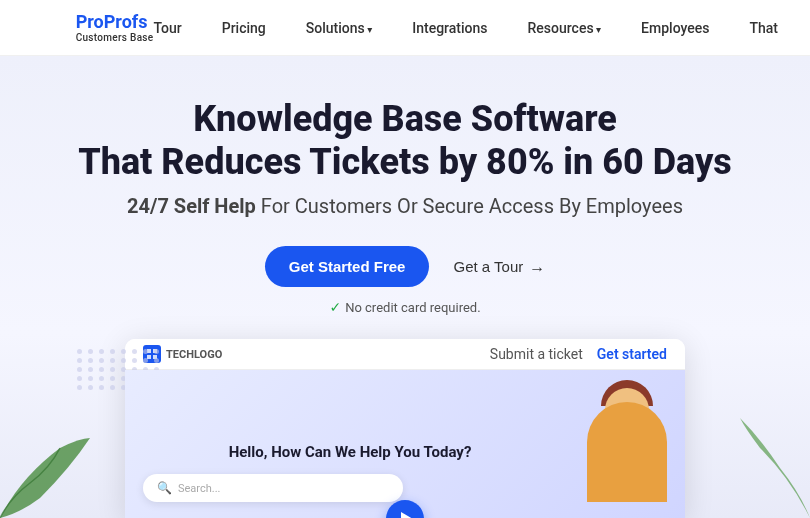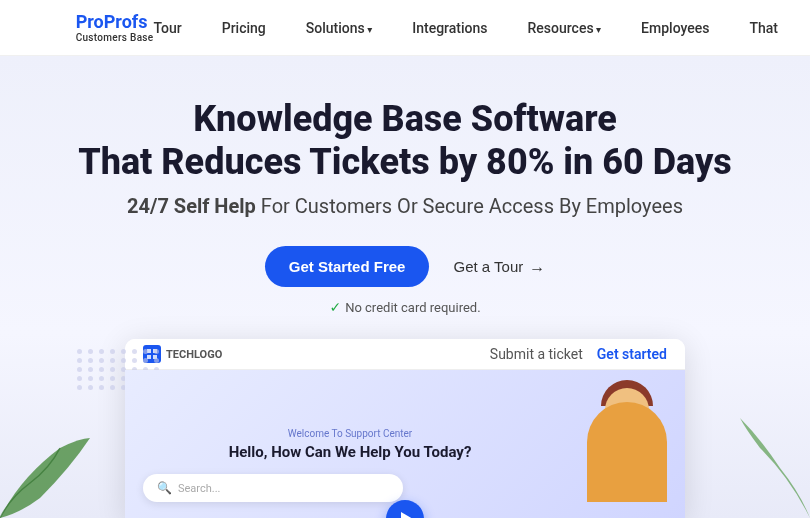--- a/index.html
+++ b/index.html
@@ -425,21 +425,20 @@
           <span>TECHLOGO</span>
         </div>
         <div class="mockup-nav-links">
           <span>Submit a ticket</span>
           <span class="highlight">Get started</span>
         </div>
       </div>
 
       <div class="mockup-hero">
         <div class="mockup-hero-text">
-          <p class="mockup-welcome">Welcome To Support Center</p>
           <h2 class="mockup-heading">Hello, How Can We Help You Today?</h2>
           <div class="mockup-search">
             <span class="mockup-search-icon">🔍</span>
             <span class="mockup-search-placeholder">Search...</span>
           </div>
         </div>
 
         <div class="mockup-person">
           <div class="person-hair"></div>
           <div class="person-head"></div>

